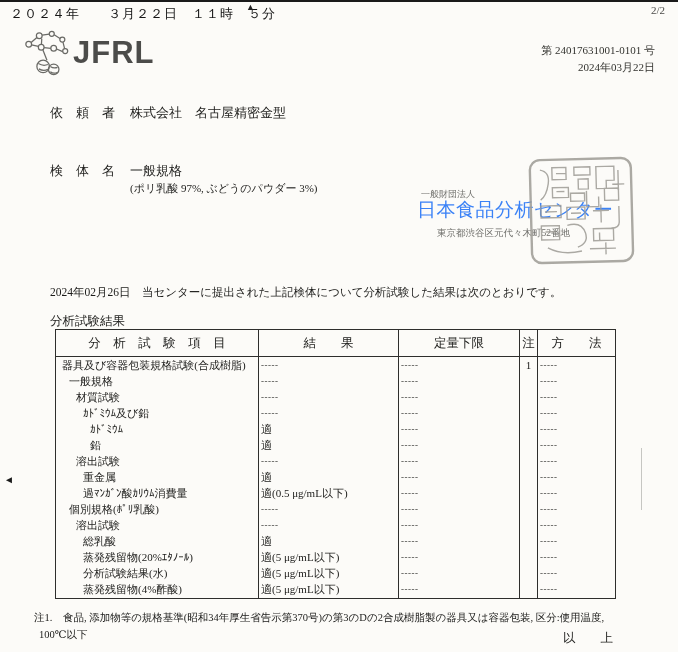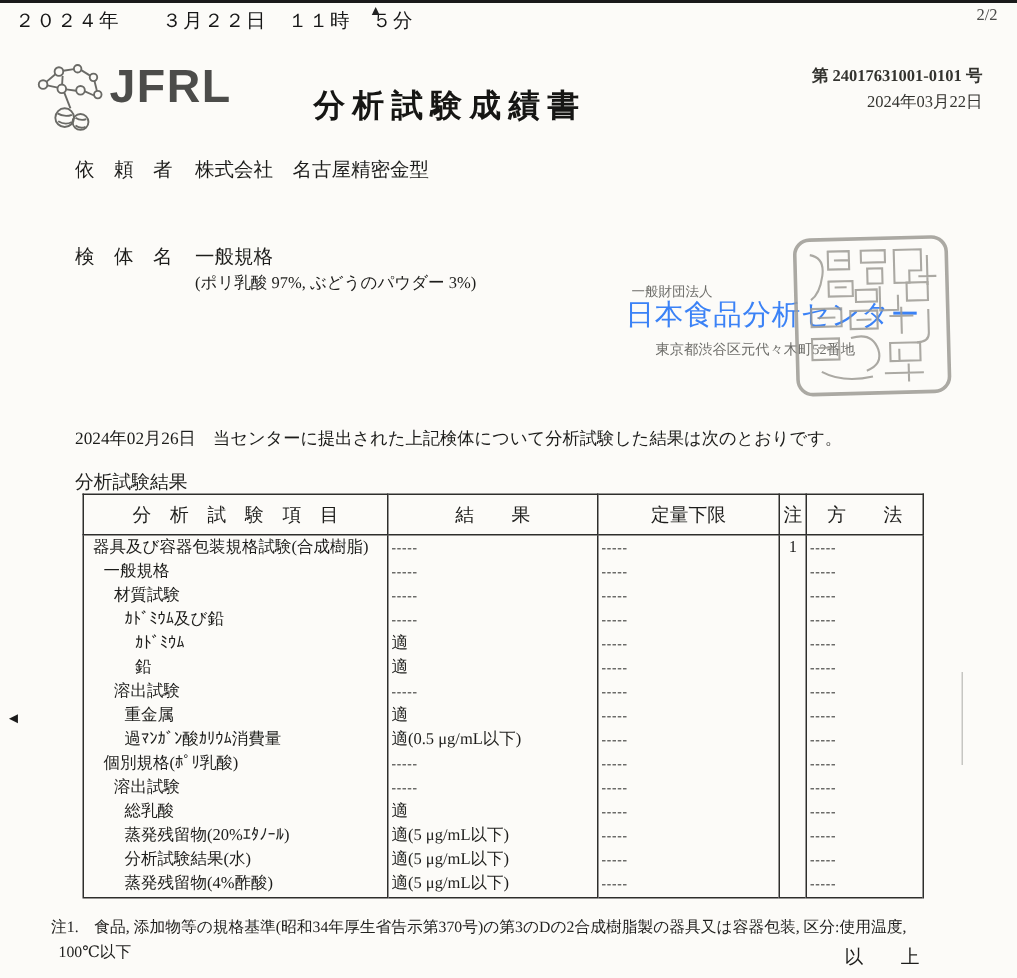--- a/index.html
+++ b/index.html
@@ -7,31 +7,31 @@
     position:relative;width:678px;height:652px;margin:0 auto;
     background:#fcfbf8;overflow:hidden;
     font-family:"Liberation Serif","DejaVu Serif",serif;
     color:#1d1d1b;
   }
   .topline{position:absolute;left:0;top:0;width:678px;height:2px;background:#1a1a1a;}
   .ph-date{position:absolute;left:10px;top:5px;font-size:13px;letter-spacing:1px;color:#161616;}
   .ph-marker{position:absolute;left:246px;top:2px;font-size:9px;color:#222;}
   .ph-page{position:absolute;right:13px;top:4px;font-size:11px;color:#4a4a48;}
 
-  .logo{position:absolute;left:22px;top:40px;display:flex;align-items:flex-start;}
+  .logo{position:absolute;left:22px;top:28px;display:flex;align-items:center;}
   .logo svg{display:block;}
   .logo-text{
     font-family:"Liberation Sans","DejaVu Sans",sans-serif;
     font-size:31px;font-weight:800;color:#4c4c4a;letter-spacing:1px;margin-left:3px;
   }
   .title{
     position:absolute;left:170px;top:56px;width:260px;text-align:center;
     font-size:21px;font-weight:700;letter-spacing:5px;color:#161614;
   }
-  .docno{position:absolute;right:23px;top:43px;font-size:11px;color:#33332f;font-weight:bold;}
+  .docno{position:absolute;right:23px;top:43px;font-size:11px;color:#33332f;}
   .docdate{position:absolute;right:23px;top:60px;font-size:11px;color:#33332f;}
 
   .client-label{position:absolute;left:50px;top:104px;font-size:13px;}
   .client-name{position:absolute;left:130px;top:104px;font-size:13px;}
   .spec-label{position:absolute;left:50px;top:162px;font-size:13px;}
   .spec-name{position:absolute;left:130px;top:162px;font-size:13px;}
   .spec-comp{position:absolute;left:130px;top:181px;font-size:11px;}
 
   .org-type{position:absolute;left:421px;top:188px;font-size:9px;color:#6e6e6a;}
   .org-name{position:absolute;left:417px;top:197px;font-size:19px;color:#3b82f6;letter-spacing:0.5px;}
@@ -94,21 +94,20 @@
           <line x1="20.6" y1="11" x2="20.2" y2="17"></line>
         <line x1="21.8" y1="22.8" x2="26" y2="33.6"></line>
         <circle cx="22" cy="40" r="6.5"></circle>
           <circle cx="33" cy="43" r="5.5"></circle>
         <path d="M17 37 q5 3 10 1 M17.5 42.5 q5 3 9.5 0.5 M29.5 40 q3.5 2.5 7.5 1 M29.5 45.5 q3.5 2.5 7 0.8"></path>
       </svg>
     </span>
     <span class="logo-text">JFRL</span>
   </div>
 
-  <div class="title">分析試験成績書</div>
   <div class="docno">第 24017631001-0101 号</div>
   <div class="docdate">2024年03月22日</div>
 
   <div class="client-label">依　頼　者</div>
   <div class="client-name">株式会社　名古屋精密金型</div>
 
   <div class="spec-label">検　体　名</div>
   <div class="spec-name">一般規格</div>
   <div class="spec-comp">(ポリ乳酸 97%, ぶどうのパウダー 3%)</div>
 

